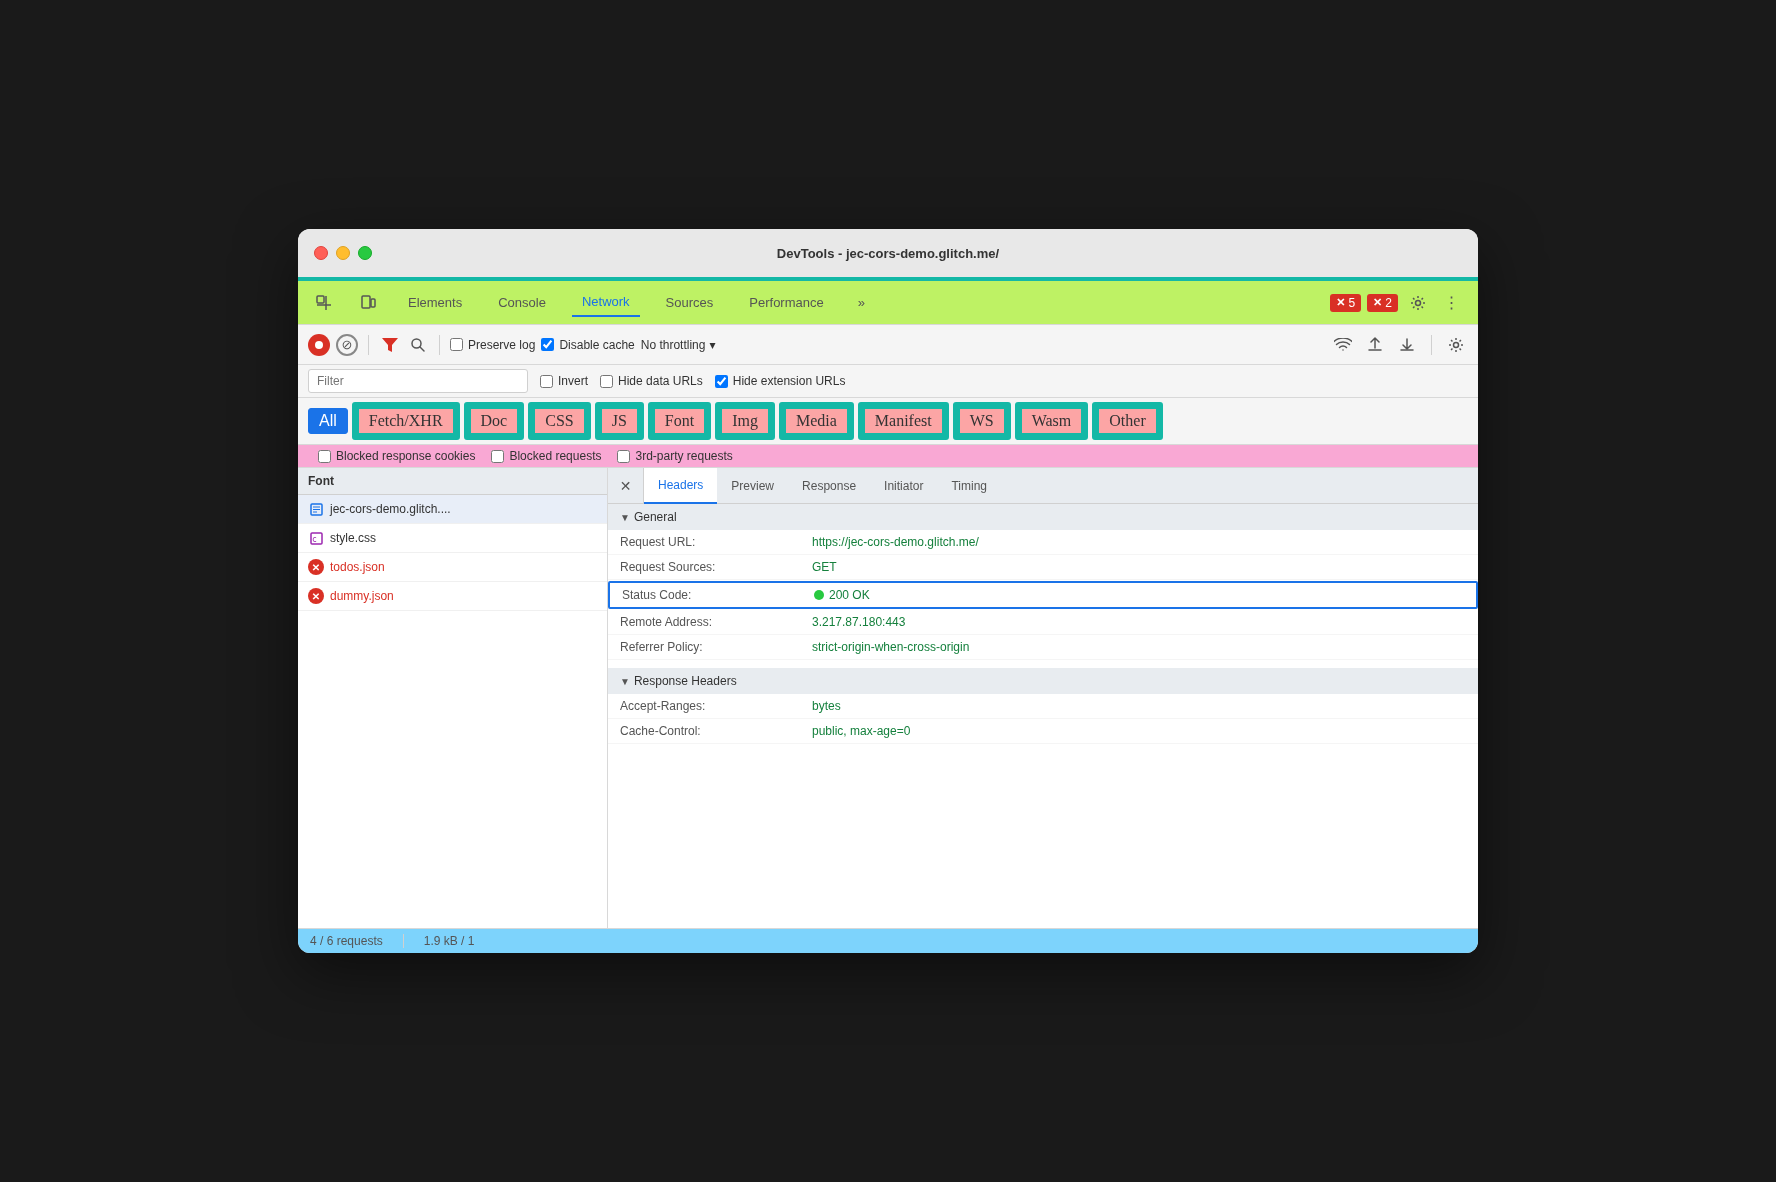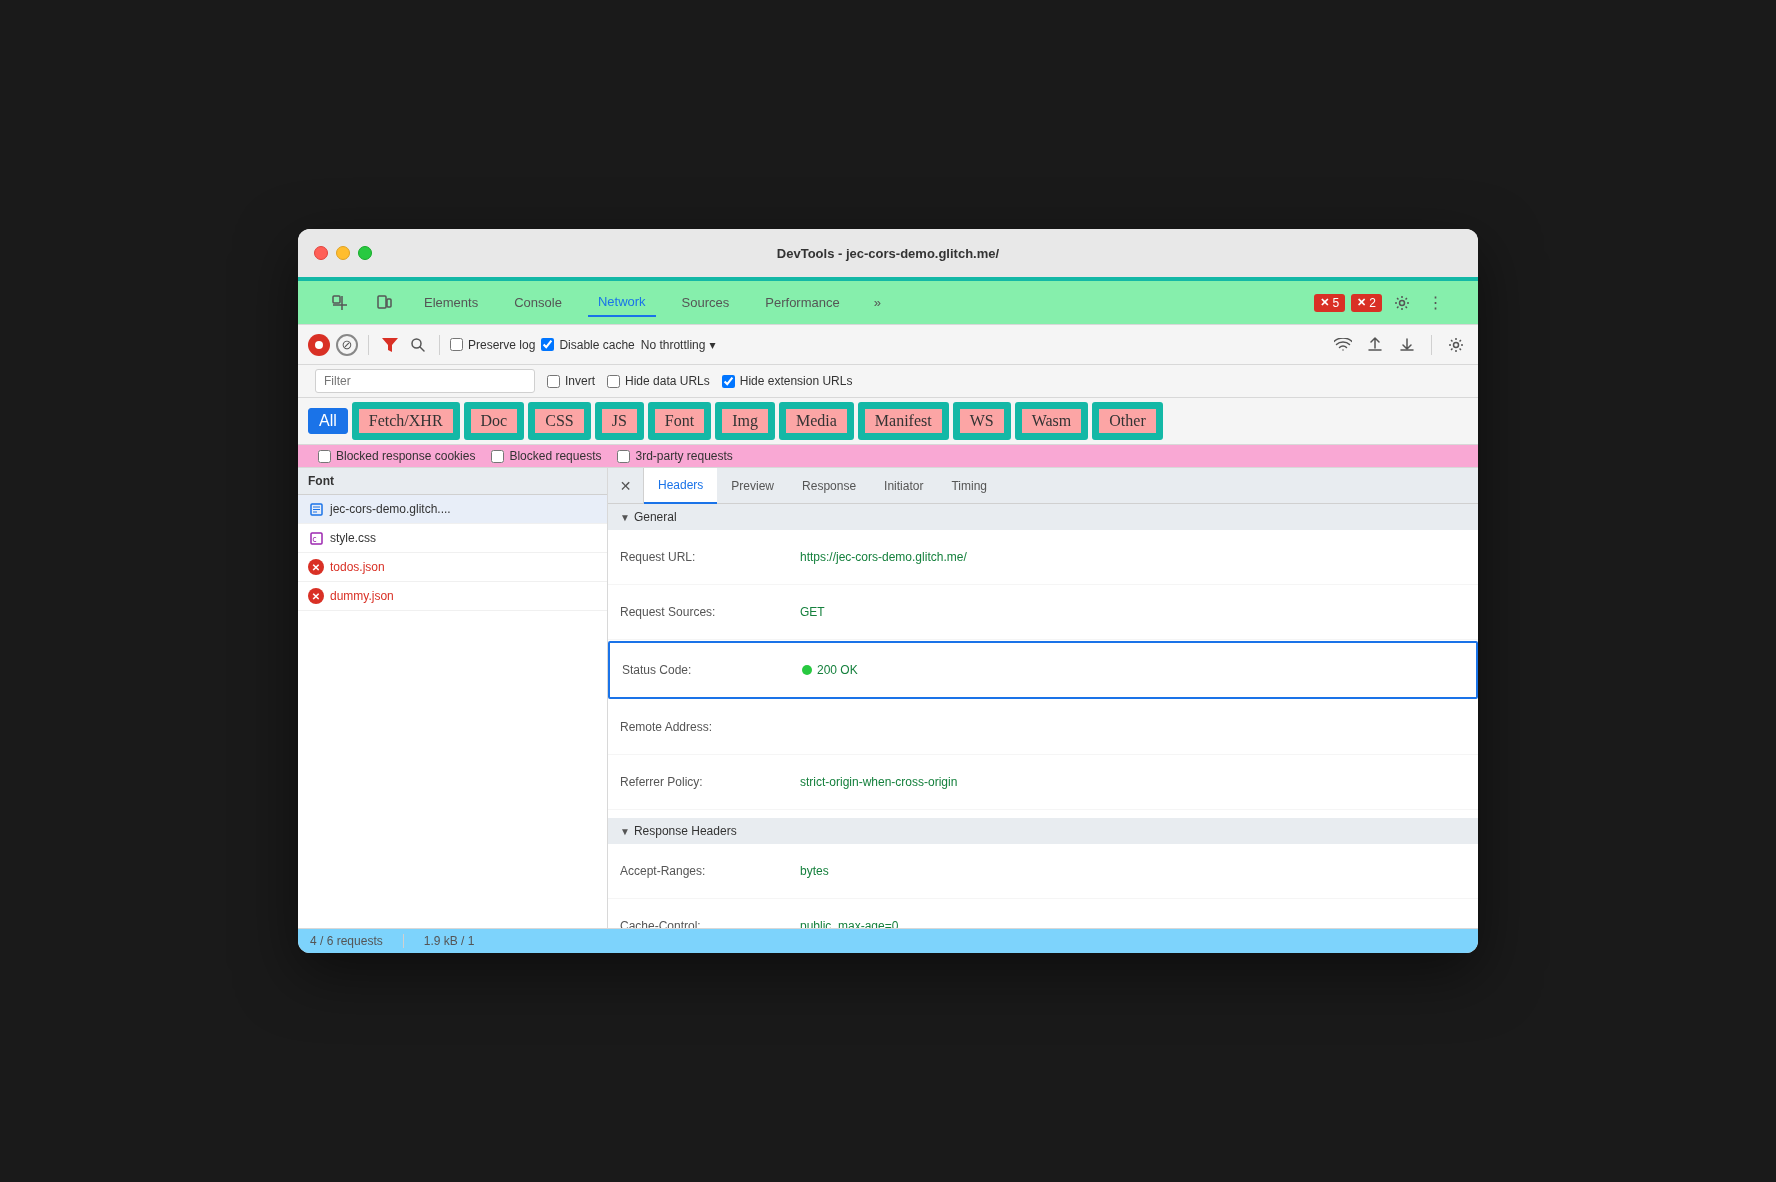--- a/index.html
+++ b/index.html
@@ -41,24 +41,24 @@
     }
     .tl-red { background: #ff5f57; border: 1px solid #e0443e; }
     .tl-yellow { background: #ffbd2e; border: 1px solid #dea123; }
     .tl-green { background: #28c940; border: 1px solid #17ab2a; }
     .title-text {
       font-size: 13px;
       font-weight: 600;
       color: #333;
     }
     .toolbar-tabs {
-      background: #86efac;
-      display: flex;
-      align-items: center;
-      padding: 0 28px;
+      background: #bef264;
+      display: flex;
+      align-items: center;
+      padding: 0 12px;
       height: 44px;
       border-bottom: 1px solid #d8d8d8;
       gap: 16px;
     }
     .toolbar-icon-btn {
       width: 28px;
       height: 28px;
       display: flex;
       align-items: center;
       justify-content: center;
@@ -185,21 +185,21 @@
       justify-content: center;
       cursor: pointer;
       color: #555;
       font-size: 14px;
       border-radius: 3px;
     }
     .filter-bar {
       background: #f5f5f5;
       display: flex;
       align-items: center;
-      padding: 4px 17px;
+      padding: 4px 10px;
       border-bottom: 1px solid #d8d8d8;
       gap: 12px;
     }
     .filter-input {
       border: 1px solid #d0d0d0;
       border-radius: 3px;
       padding: 4px 8px;
       font-size: 12px;
       background: white;
       width: 220px;
@@ -350,24 +350,25 @@
       display: flex;
       align-items: center;
       gap: 4px;
     }
     .section-header .triangle {
       font-size: 10px;
       color: #555;
     }
     .detail-row {
       display: flex;
-      padding: 20px 12px;
+      padding: 5px 12px;
       font-size: 12px;
       border-bottom: 1px solid #f5f5f5;
       align-items: center;
+      gap: 12px;
     }
     .detail-key {
       color: #555;
       width: 180px;
       flex-shrink: 0;
     }
     .detail-value {
       color: #15803d;
       flex: 1;
     }
@@ -631,20 +632,21 @@
       </div>
       <div class="detail-row status-row">
         <span class="detail-key">Status Code:</span>
         <span class="detail-value status-value">
           <span class="status-dot"></span>
           <span>200 OK</span>
         </span>
       </div>
       <div class="detail-row">
         <span class="detail-key">Remote Address:</span>
+        <span class="detail-value">3.217.87.180:443</span>
       </div>
       <div class="detail-row">
         <span class="detail-key">Referrer Policy:</span>
         <span class="detail-value">strict-origin-when-cross-origin</span>
       </div>
 
       <div class="section-header" style="margin-top:8px;">
         <span class="triangle">▼</span>
         <span>Response Headers</span>
       </div>

